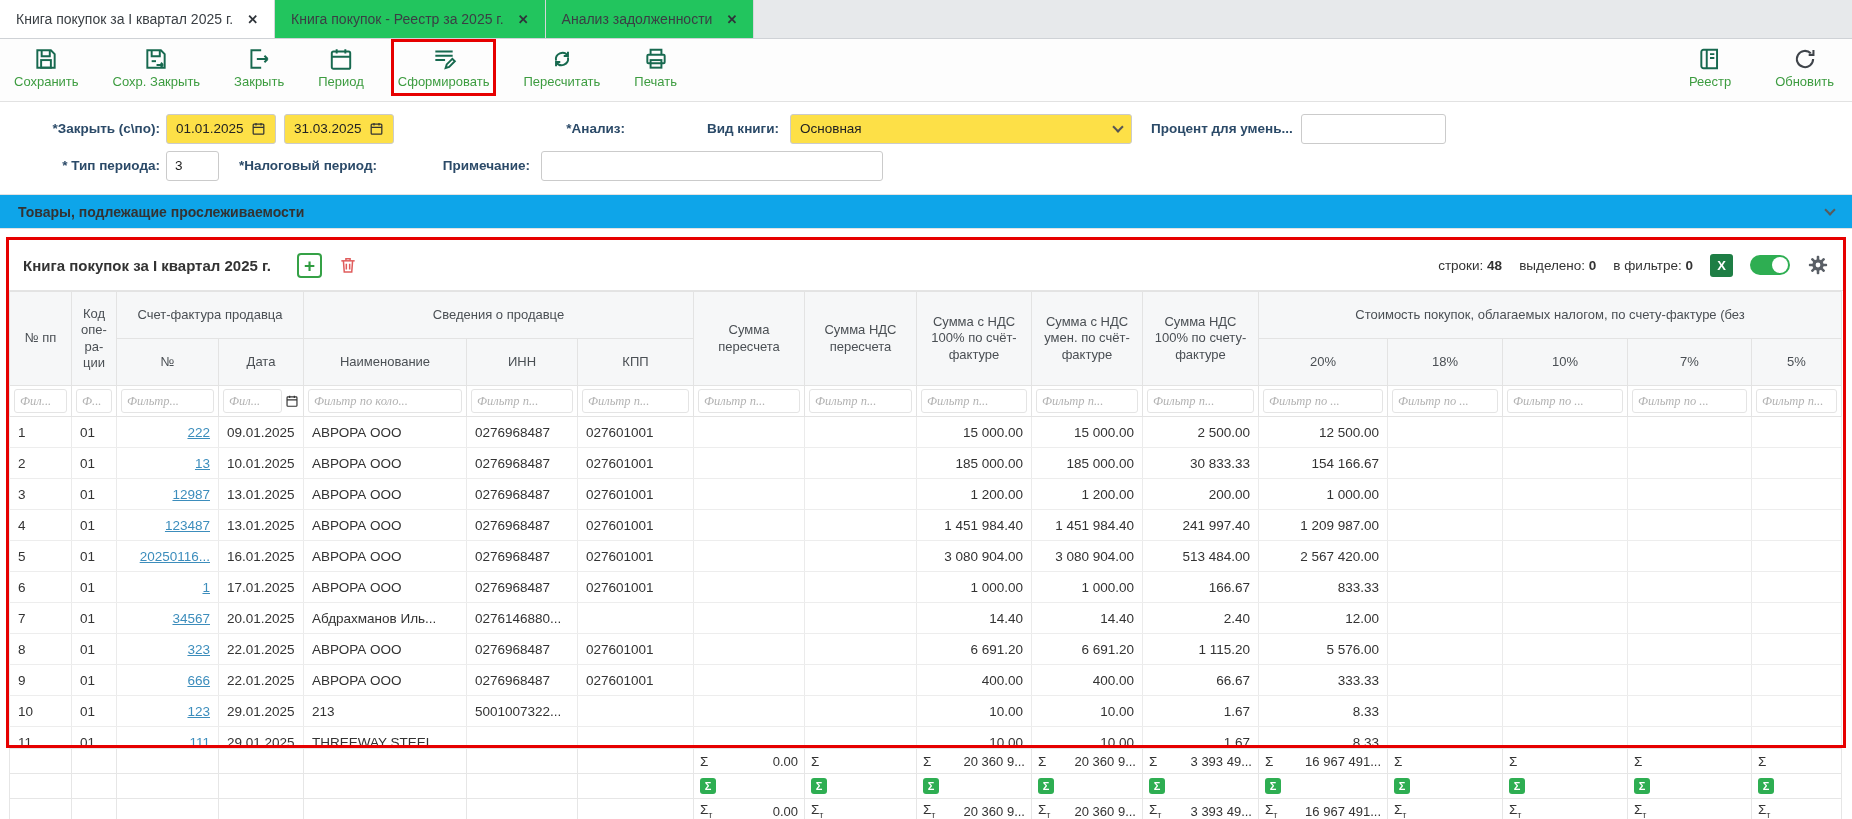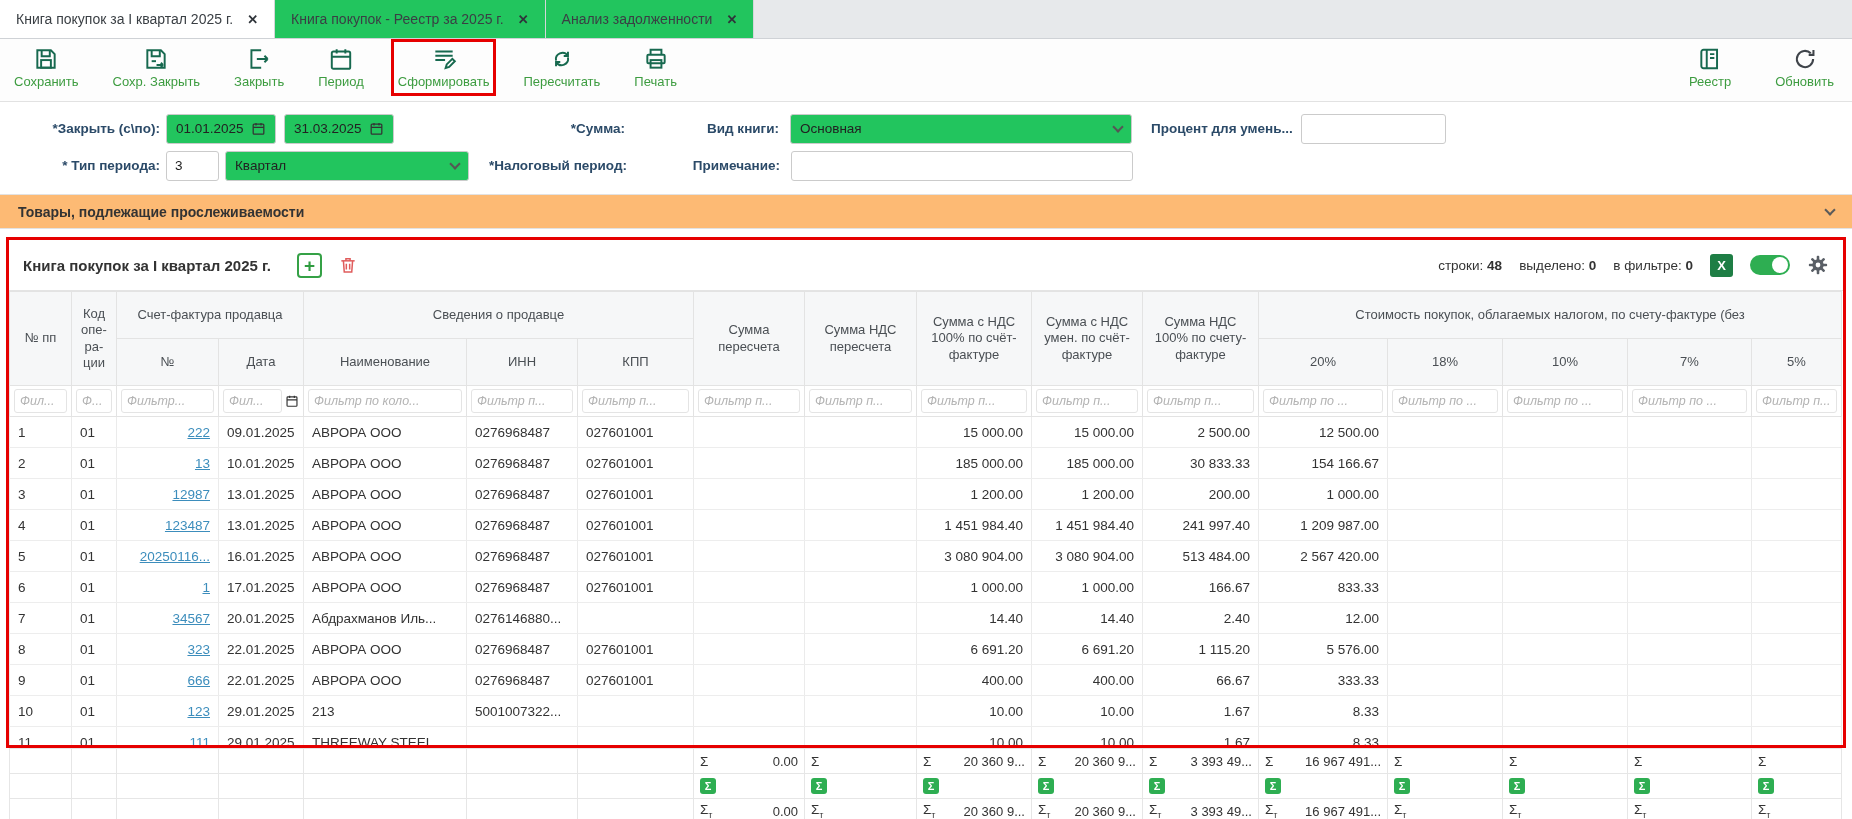--- a/index.html
+++ b/index.html
@@ -23,33 +23,33 @@
   .tblabel { font-size: 13px; color: #3d9c40; white-space: nowrap; }
   .tbtn.annotated { outline: 3px solid #e60000; outline-offset: 4px; }
 
   
   .formarea { padding: 8px 0 10px 0; border-bottom: 1px solid #e2e2e2; background: #fff; }
   .form-row { display: flex; align-items: center; height: 37px; }
   .lbl { font-size: 13.5px; font-weight: 700; color: #2b4a68; white-space: nowrap; }
   .tr { text-align: right; }
   input.inp { height: 30px; border: 1px solid #cbcbcb; border-radius: 3px; background: #fff;
     font-size: 13.5px; color: #222; padding: 0 8px; font-family: inherit; }
-  .select, .dateinp { height: 30px; border: 1px solid #cbcbcb; border-radius: 3px; background: #22c55e;
+  .select, .dateinp { height: 30px; border: 1px solid #cbcbcb; border-radius: 3px; background: #fde047;
     font-size: 13.5px; color: #222; display: flex; align-items: center; justify-content: space-between; padding: 0 9px; }
   .chev { width: 8px; height: 8px; border-right: 2px solid #555; border-bottom: 2px solid #555;
     transform: rotate(45deg); margin-top: -4px; flex: none; }
   .calico svg { display: block; }
   .w53{width:53px}.w90{width:90px}.w110{width:110px}.w120{width:120px}.w145{width:145px}
   .w150{width:150px}.w153{width:153px}.w160{width:160px}.w244{width:244px}.w286{width:286px}.w290{width:342px}
   .mr6{margin-right:6px}.ml6{margin-left:6px}.ml7{margin-left:7px}.ml8{margin-left:8px}
   .ml11{margin-left:11px}.ml20{margin-left:19px}.ml64{margin-left:64px}.ml111{margin-left:111px}
 
   
   .collapsible { height: 34px; display: flex; align-items: center; padding: 0 18px; gap: 4px;
-    border-bottom: 1px solid #e2e2e2; font-size: 14px; font-weight: 700; color: #333; background: #fdba74; cursor: pointer; }
+    border-bottom: 1px solid #e2e2e2; font-size: 14px; font-weight: 700; color: #333; background: #0ea5e9; cursor: pointer; }
   .collapsible .chev { margin-left: auto; border-color: #5a5a5a; }
 
   
   .grid-annotated { margin: 8px 6px 0 6px; border: 3px solid #e60000; background: #fff; }
   .grid-toolbar { height: 50px; display: flex; align-items: center; padding: 0 14px; }
   .grid-title { font-size: 15px; font-weight: 700; color: #333; white-space: nowrap; }
   .btn-add { width: 25px; height: 25px; border: 2px solid #35a146; border-radius: 4px; color: #2f9c40;
     font-size: 19px; font-weight: 700; display: flex; align-items: center; justify-content: center;
     margin-left: 26px; background: #fff; cursor: pointer; line-height: 1; }
   .btn-del { width: 25px; height: 25px; display: flex; align-items: center; justify-content: center;
@@ -66,21 +66,21 @@
   table.book { border-collapse: collapse; table-layout: fixed; width: 1832px; }
   .book th { background: #f6f7f8; border: 1px solid #e3e3e3; font-weight: 400; font-size: 13px; color: #4a4f54;
     text-align: center; vertical-align: middle; padding: 2px 5px; line-height: 1.25; overflow: hidden; }
   .book th.pre { white-space: pre-line; }
   tr.h-top { height: 47px; }
   tr.h-sub { height: 47px; }
   tr.h-filter { height: 31px; }
   tr.h-filter th { background: #fff; padding: 2px 4px; }
   .filter-box { display: flex; align-items: center; gap: 3px; }
   input.filter-input { width: 100%; min-width: 0; height: 24px; border: 1px solid #e4e4e4; border-radius: 3px;
-    padding: 0 5px; font-size: 12.5px; font-style: italic; color: #999; font-family: Liberation Sans, sans-serif; }
+    padding: 0 5px; font-size: 12.5px; font-style: italic; color: #999; font-family: Liberation Serif, serif; }
   input.filter-input::placeholder { color: #b3b3b3; font-style: italic; }
   .filter-cal { flex: none; cursor: pointer; } .filter-cal svg { display: block; }
   .book td { border-left: 1px solid #ebebeb; border-right: 1px solid #ebebeb; border-bottom: 1px solid #ededed;
     font-size: 13.5px; color: #333; padding: 0 8px; height: 31px; white-space: nowrap; overflow: hidden; }
   .book td.r { text-align: right; }
   a.cell-link { color: #3c8dbc; text-decoration: underline; cursor: pointer; }
 
   
   .summary-wrap { margin: 0 6px 0 9px; }
   table.sumtab { border-collapse: collapse; table-layout: fixed; width: 1832px; }
@@ -221,36 +221,32 @@
       </div>
       <div class="dateinp w110 ml8">
         <span>31.03.2025</span>
         <span class="calico">
           <svg viewBox="0 0 24 24" width="15" height="15" fill="none" stroke="#333" stroke-width="2">
               <rect x="3.5" y="5" width="17" height="16" rx="1.5"></rect>
               <path d="M3.5 10h17M8 3v4M16 3v4"></path>
             </svg>
         </span>
       </div>
-      <span class="lbl tr w120 ml111">*Сумма:</span>
+      <span class="lbl tr w120 ml111">*Анализ:</span>
       <span class="lbl tr w90 ml64">Вид книги:</span>
       <div class="select w290 ml11">
         <span>Основная</span>
         <span class="chev"></span>
       </div>
       <span class="lbl ml20">Процент для умень...</span>
       <input class="inp w145 ml8" value="" style="">
     </div>
     <div class="form-row">
       <span class="lbl tr w160 mr6">* Тип периода:</span>
       <input class="inp w53" value="3" style="">
-      <div class="select w244 ml6">
-        <span>Квартал</span>
-        <span class="chev"></span>
-      </div>
       <span class="lbl tr w150 ml8">*Налоговый период:</span>
       <span class="lbl tr w153">Примечание:</span>
       <input class="inp w290 ml11" value="" style="">
     </div>
   </div>
 
   <div class="collapsible">
     <span>Товары, подлежащие прослеживаемости</span>
     <span class="chev"></span>
   </div>

